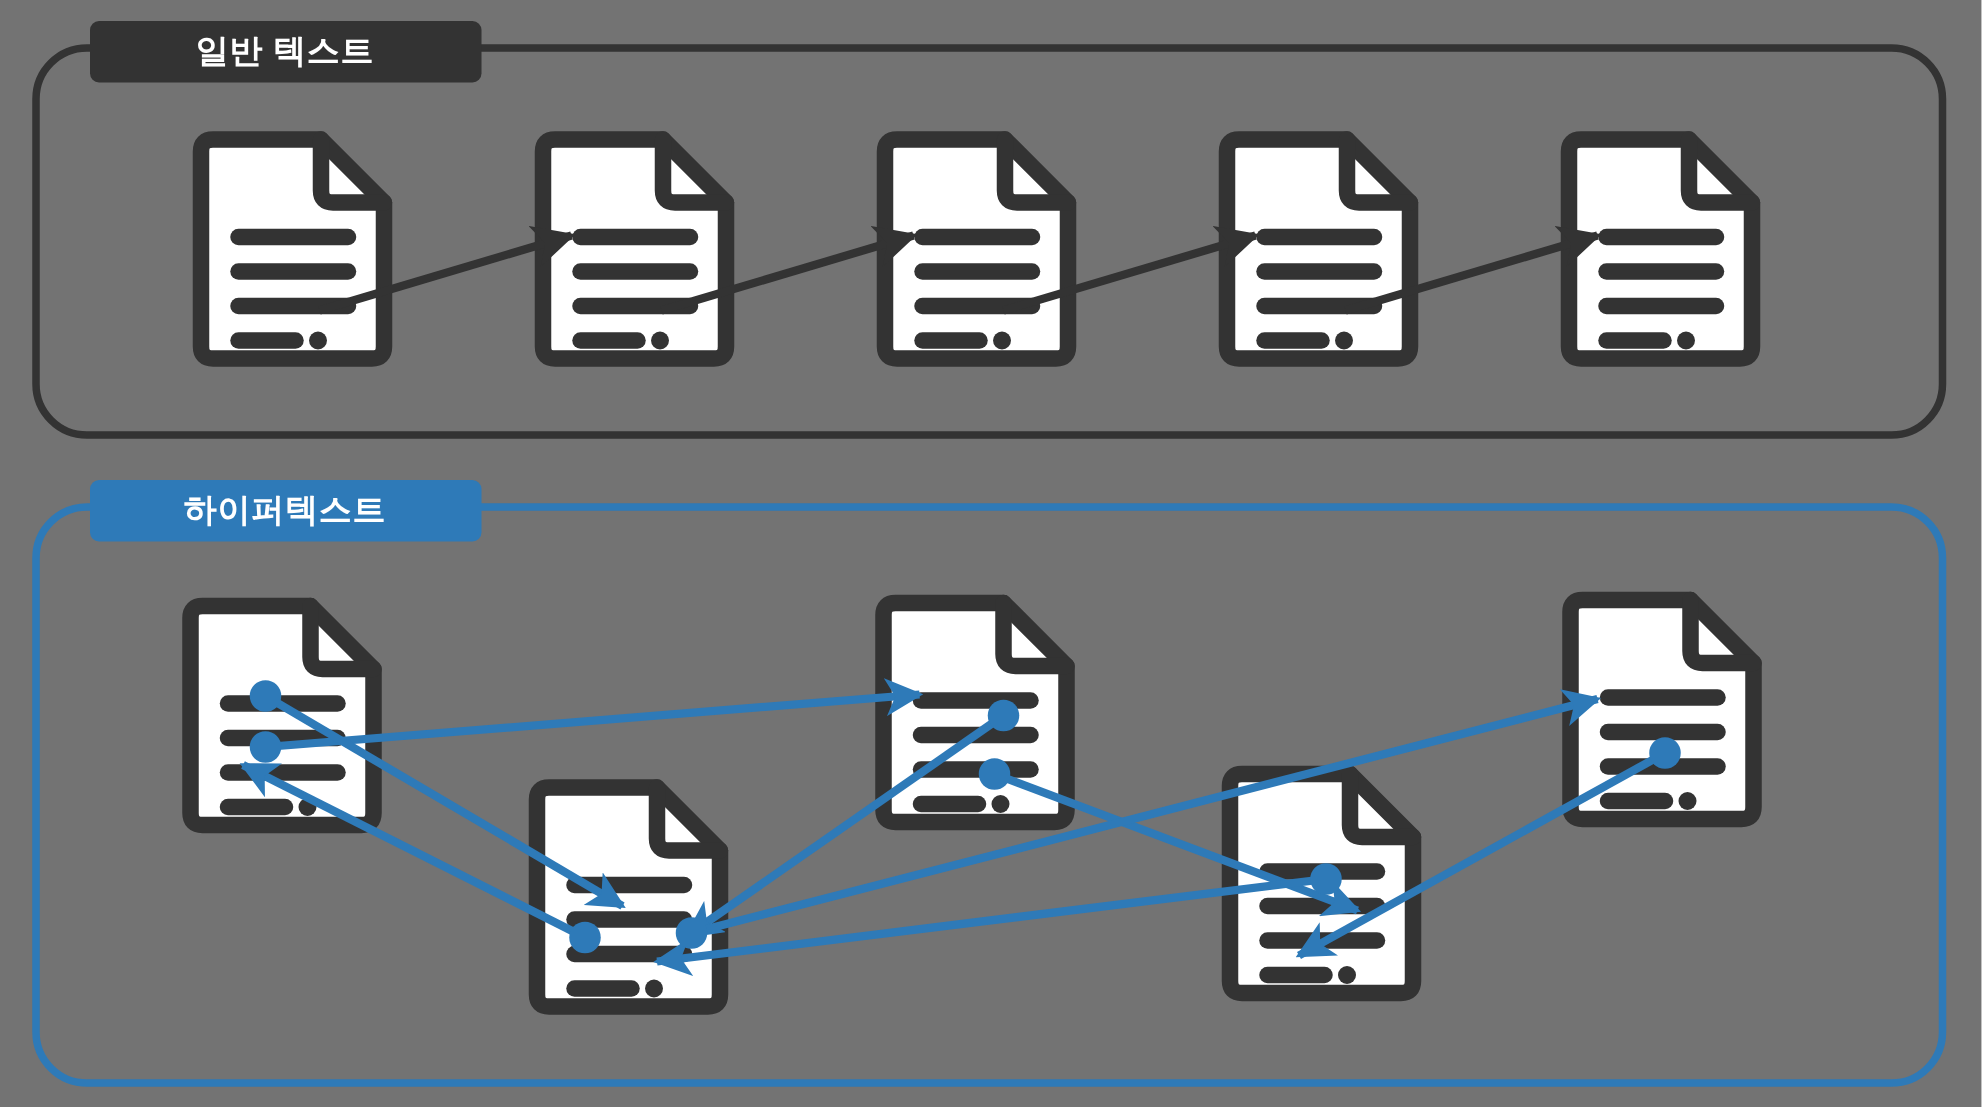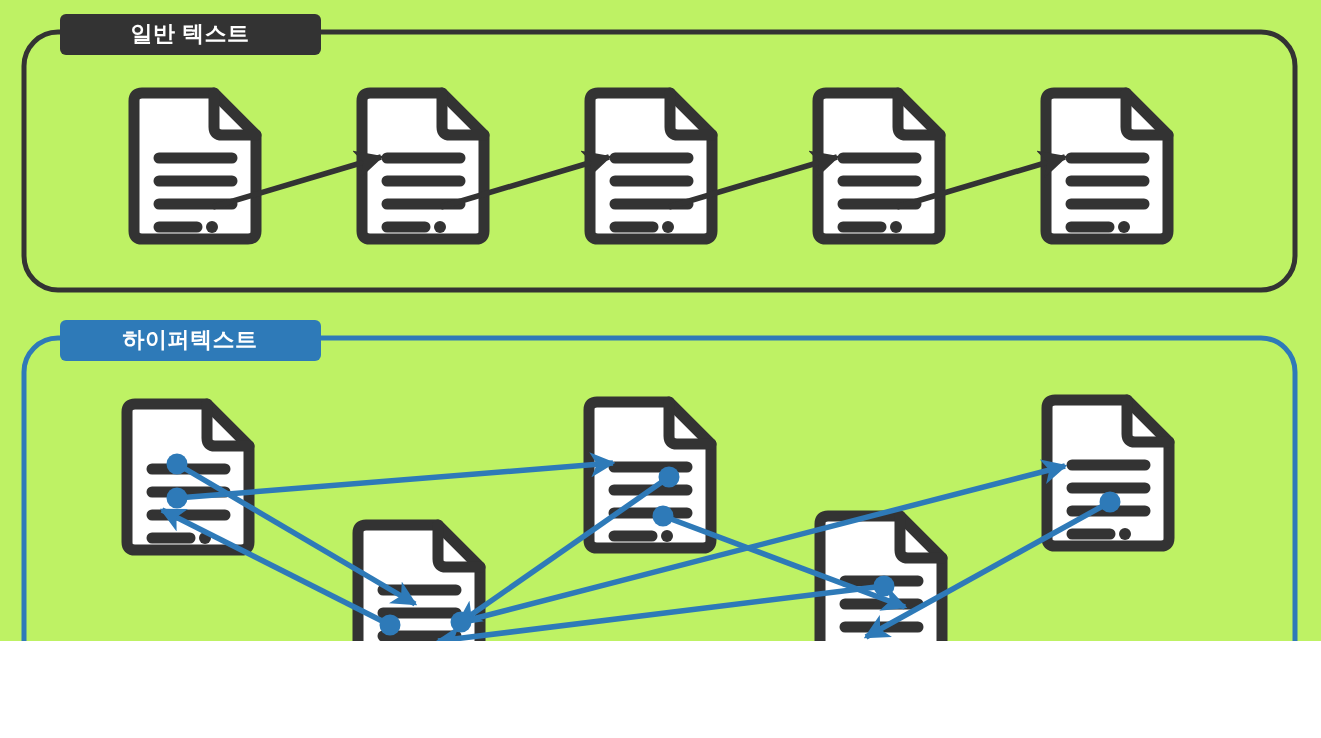--- a/index.html
+++ b/index.html
@@ -6,23 +6,23 @@
     margin: 0;
     padding: 0;
     background: #ffffff;
   }
   body {
     font-family: "Liberation Sans", "DejaVu Sans", sans-serif;
   }
   #stage {
     position: relative;
     width: 1321px;
-    height: 641px;
+    height: 738px;
     overflow: hidden;
-    background: #bef264;
+    background: #737373;
   }
   #diagram {
     position: absolute;
     left: 0;
     top: 0;
     width: 1321px;
     height: 738px;
   }
   .tab-label-text {
     font-family: "Liberation Sans", "DejaVu Sans", sans-serif;

